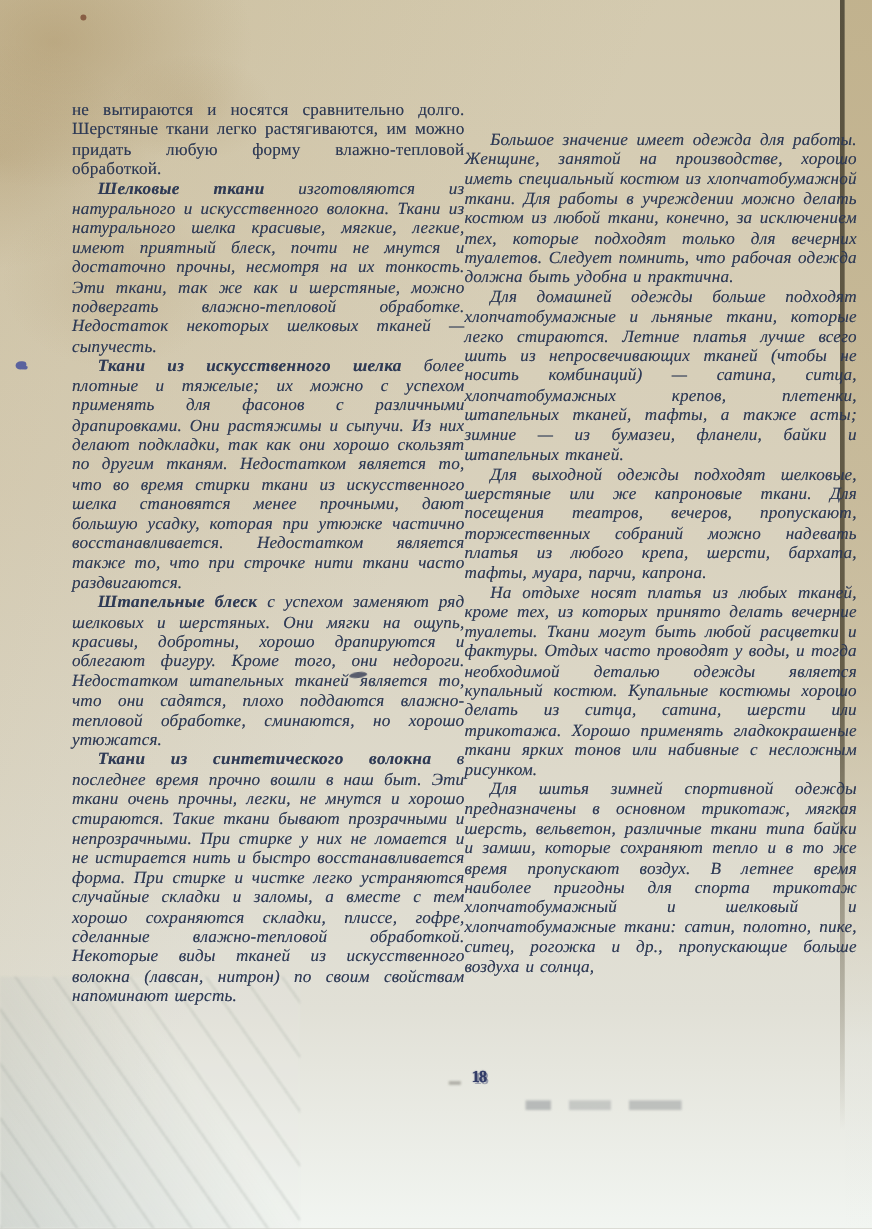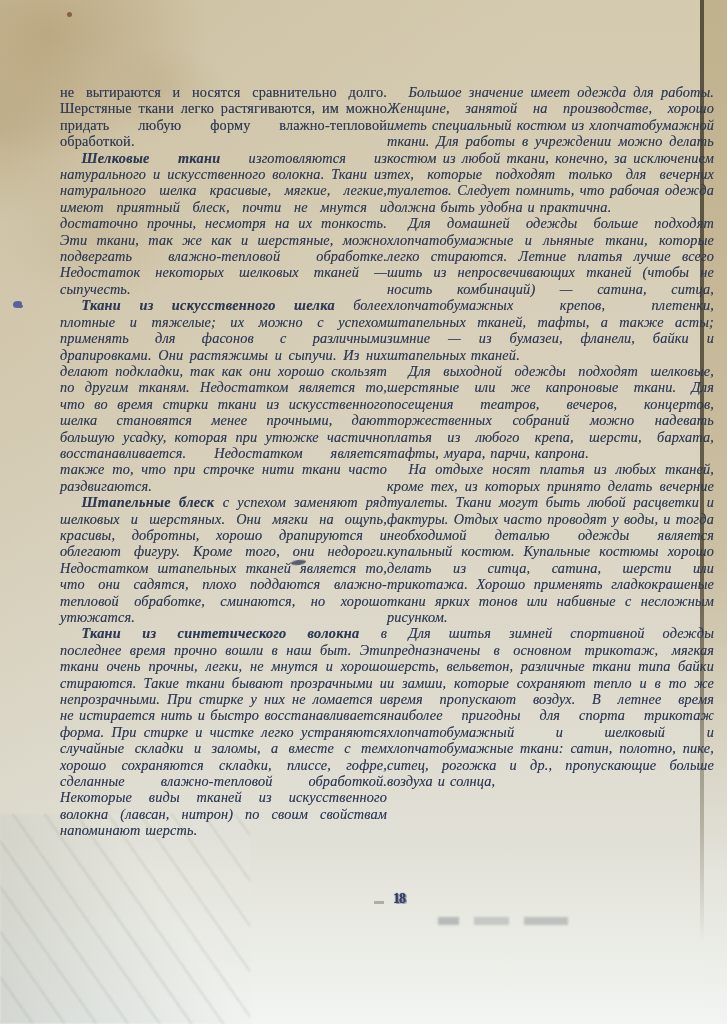--- a/index.html
+++ b/index.html
@@ -36,21 +36,21 @@
       rgba(190,174,136,.85) 0%, rgba(190,174,136,.55) 55%,
       rgba(228,230,224,.25) 85%, rgba(240,244,240,.1) 100%);
   }
   .right-line{
     position:absolute;top:0;right:23px;width:4px;height:100%;
     background:linear-gradient(to bottom,
       #59523f 0%, #665e49 55%, rgba(110,104,84,.4) 80%, rgba(110,104,84,0) 92%);
   }
   .content{
     position:absolute;left:60px;top:84px;right:13px;
-    display:flex;
+    display:flex;align-items:center;
   }
   .column{flex:1;min-width:0;}
   .para{
     margin:0;
     color:var(--ink,#2e3a55);
     font-size:14.3px;line-height:16.4px;
     text-align:justify;
     letter-spacing:.15px;
     word-spacing:1.2px;
     text-shadow:0 0 .4px rgba(46,58,85,.55);
@@ -104,21 +104,21 @@
     <div class="column">
         <p class="para">не вытираются и носятся сравнительно долго. Шерстяные ткани легко растягиваются, им можно придать любую форму влажно-тепловой обработкой.</p>
         <p class="para indent"><b>Шелковые ткани </b>изготовляются из натурального и искусственного волокна. Ткани из натурального шелка красивые, мягкие, легкие, имеют приятный блеск, почти не мнутся и достаточно прочны, несмотря на их тонкость. Эти ткани, так же как и шерстяные, можно подвергать влажно-тепловой обработке. Недостаток некоторых шелковых тканей — сыпучесть.</p>
         <p class="para indent"><b>Ткани из искусственного шелка </b>более плотные и тяжелые; их можно с успехом применять для фасонов с различными драпировками. Они растяжимы и сыпучи. Из них делают подкладки, так как они хорошо скользят по другим тканям. Недостатком является то, что во время стирки ткани из искусственного шелка становятся менее прочными, дают большую усадку, которая при утюжке частично восстанавливается. Недостатком является также то, что при строчке нити ткани часто раздвигаются.</p>
         <p class="para indent"><b>Штапельные блеск </b>с успехом заменяют ряд шелковых и шерстяных. Они мягки на ощупь, красивы, добротны, хорошо драпируются и облегают фигуру. Кроме того, они недороги. Недостатком штапельных тканей является то, что они садятся, плохо поддаются влажно-тепловой обработке, сминаются, но хорошо утюжатся.</p>
         <p class="para indent"><b>Ткани из синтетического волокна </b>в последнее время прочно вошли в наш быт. Эти ткани очень прочны, легки, не мнутся и хорошо стираются. Такие ткани бывают прозрачными и непрозрачными. При стирке у них не ломается и не истирается нить и быстро восстанавливается форма. При стирке и чистке легко устраняются случайные складки и заломы, а вместе с тем хорошо сохраняются складки, плиссе, гофре, сделанные влажно-тепловой обработкой. Некоторые виды тканей из искусственного волокна (лавсан, нитрон) по своим свойствам напоминают шерсть.</p>
       </div>
     <div class="column">
         <p class="para indent">Большое значение имеет одежда для работы. Женщине, занятой на производстве, хорошо иметь специальный костюм из хлопчатобумажной ткани. Для работы в учреждении можно делать костюм из любой ткани, конечно, за исключением тех, которые подходят только для вечерних туалетов. Следует помнить, что рабочая одежда должна быть удобна и практична.</p>
         <p class="para indent">Для домашней одежды больше подходят хлопчатобумажные и льняные ткани, которые легко стираются. Летние платья лучше всего шить из непросвечивающих тканей (чтобы не носить комбинаций) — сатина, ситца, хлопчатобумажных крепов, плетенки, штапельных тканей, тафты, а также асты; зимние — из бумазеи, фланели, байки и штапельных тканей.</p>
-        <p class="para indent">Для выходной одежды подходят шелковые, шерстяные или же капроновые ткани. Для посещения театров, вечеров, концертов, торжественных собраний можно надевать платья из любого крепа, шерсти, бархата, тафты, муара, парчи, капрона.</p>
+        <p class="para indent">Для выходной одежды подходят шелковые, шерстяные или же капроновые ткани. Для посещения театров, вечеров, пропускают, торжественных собраний можно надевать платья из любого крепа, шерсти, бархата, тафты, муара, парчи, капрона.</p>
         <p class="para indent">На отдыхе носят платья из любых тканей, кроме тех, из которых принято делать вечерние туалеты. Ткани могут быть любой расцветки и фактуры. Отдых часто проводят у воды, и тогда необходимой деталью одежды является купальный костюм. Купальные костюмы хорошо делать из ситца, сатина, шерсти или трикотажа. Хорошо применять гладкокрашеные ткани ярких тонов или набивные с несложным рисунком.</p>
         <p class="para indent">Для шитья зимней спортивной одежды предназначены в основном трикотаж, мягкая шерсть, вельветон, различные ткани типа байки и замши, которые сохраняют тепло и в то же время пропускают воздух. В летнее время наиболее пригодны для спорта трикотаж хлопчатобумажный и шелковый и хлопчатобумажные ткани: сатин, полотно, пике, ситец, рогожка и др., пропускающие больше воздуха и солнца,</p>
       </div>
   </div>
 
   <div class="margin-mark"></div>
   <div class="ink-smudge"></div>
   <div class="pencil-marks"></div>
   <div class="pencil-dash"></div>
 

